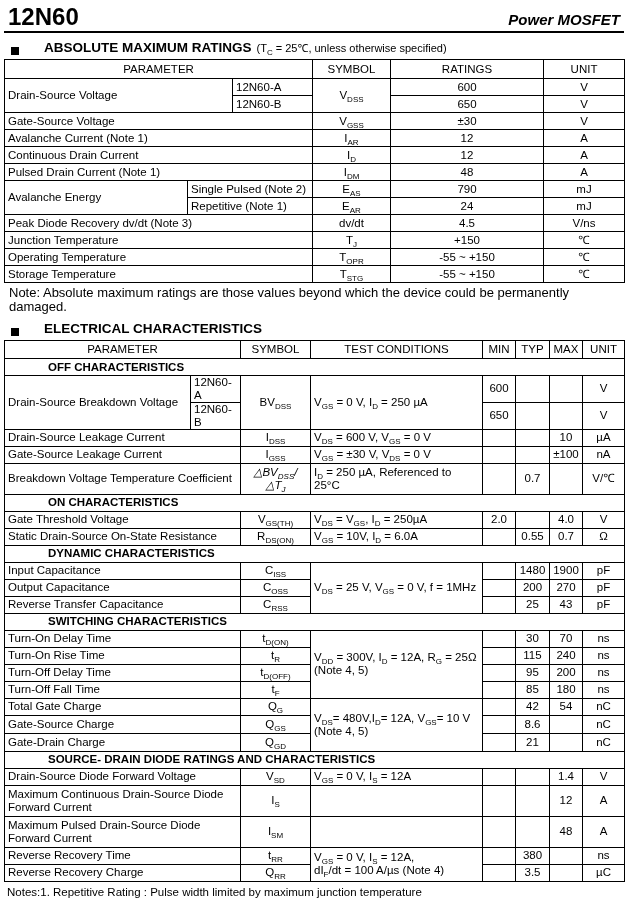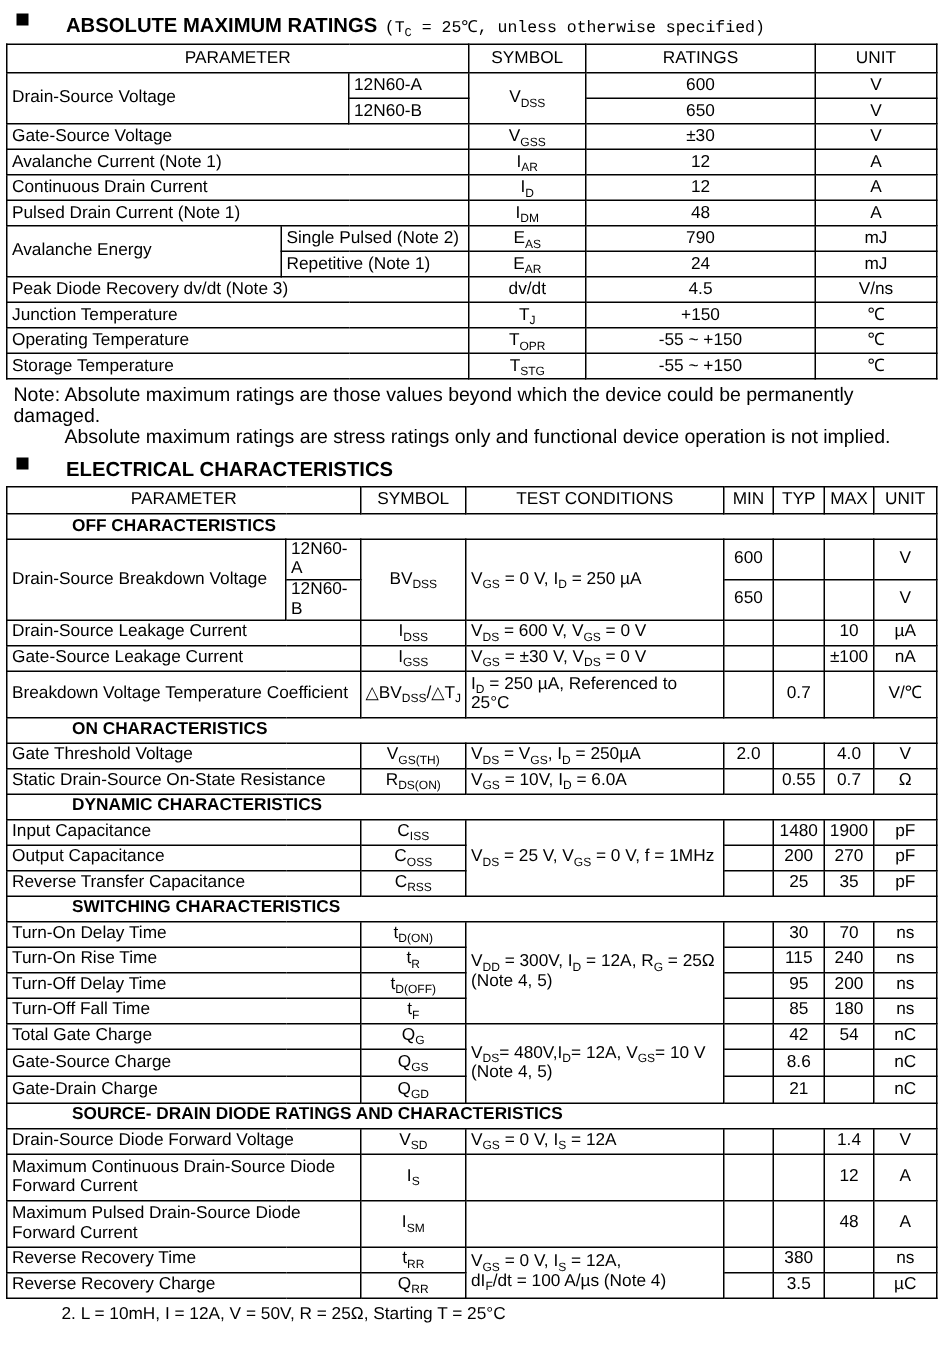--- a/index.html
+++ b/index.html
@@ -1,40 +1,44 @@
 <!DOCTYPE html>
 <html><head>
 <meta charset="utf-8">
 <style>
   html,body{margin:0;padding:0;background:#fff;}
   body{width:627px;height:902px;color:#000;font-family:"Liberation Sans",sans-serif;-webkit-font-smoothing:antialiased;}
   .page{padding:2px 3px 0 4px;}
   .doc-header{display:flex;justify-content:space-between;align-items:flex-end;padding:3px 4px 2px 4px;border-bottom:2px solid #000;}
   .part{font-size:24px;font-weight:bold;line-height:1;}
   .ptype{font-size:15px;font-weight:bold;font-style:italic;line-height:1;padding-bottom:2px;}
-  .sec-heading{display:flex;align-items:flex-start;margin:7px 0 4px 7px;}
+  .sec-heading{display:flex;align-items:flex-end;margin:7px 0 4px 7px;}
   .bullet{width:8px;height:8px;background:#000;margin-right:25px;flex:none;}
   .sec-title{font-weight:bold;font-size:13.5px;white-space:nowrap;}
-  .sec-note{font-size:11px;margin-left:5px;white-space:nowrap;font-family:Liberation Mono, monospace;}
+  .sec-note{font-size:11px;margin-left:5px;white-space:nowrap;}
   table{border-collapse:collapse;table-layout:fixed;width:620px;}
   td{border:1px solid #000;font-size:11.5px;padding:0 3px;height:16px;text-align:center;vertical-align:middle;line-height:1.12;overflow:hidden;}
   td.pl{text-align:left;}
   td.sec{font-weight:bold;text-align:left;font-size:11.5px;padding-left:43px;}
   td.h2{height:30px;}
   sub{font-size:8px;line-height:0;}
   .tnote{font-size:13px;margin:3px 0 0 5px;line-height:14px;}
   .tnote .ind{padding-left:34px;}
   .notes{font-size:11.5px;margin:3px 0 0 3px;line-height:15px;}
   .notes .ind{padding-left:34px;}
 </style>
 </head>
 <body>
 
 <div class="page">
 
+  <div class="doc-header">
+    <div class="part">12N60</div>
+    <div class="ptype">Power MOSFET</div>
+  </div>
 
   <div class="sec-heading">
     <span class="bullet"></span>
     <span class="sec-title">ABSOLUTE MAXIMUM RATINGS</span>
     <span class="sec-note">(T<sub>C</sub> = 25℃, unless otherwise specified)</span>
   </div>
 
   <table>
     <colgroup>
         <col style="width:183px">
@@ -122,21 +126,20 @@
       <td colspan="3" class="pl">Storage Temperature</td>
       <td>T<sub>STG</sub></td>
       <td>-55 ~ +150</td>
       <td>℃</td>
     </tr>
   </tbody>
     </table>
 
   <div class="tnote">
     <div>Note: Absolute maximum ratings are those values beyond which the device could be permanently damaged.</div>
-    <div class="ind">Absolute maximum ratings are stress ratings only and functional device operation is not implied.</div>
   </div>
 
   <div class="sec-heading">
     <span class="bullet"></span>
     <span class="sec-title">ELECTRICAL CHARACTERISTICS</span>
   </div>
 
   <table>
     <colgroup>
         <col style="width:186px">
@@ -191,21 +194,21 @@
       <td colspan="2" class="pl">Gate-Source Leakage Current</td>
       <td>I<sub>GSS</sub></td>
       <td class="pl">V<sub>GS</sub> = ±30 V, V<sub>DS</sub> = 0 V</td>
       <td></td>
       <td></td>
       <td>±100</td>
       <td>nA</td>
     </tr>
     <tr>
       <td colspan="2" class="pl h2">Breakdown Voltage Temperature Coefficient</td>
-      <td style="padding:0 1px;">△BV<sub>DSS</sub>/△T<sub>J</sub></td>
+      <td style="padding:0 11px;font-style:italic;">△BV<sub>DSS</sub>/△T<sub>J</sub></td>
       <td class="pl">I<sub>D</sub> = 250 µA, Referenced to 25°C</td>
       <td></td>
       <td>0.7</td>
       <td></td>
       <td>V/℃</td>
     </tr>
     <tr>
           <td colspan="8" class="sec">ON CHARACTERISTICS</td>
         </tr>
     <tr>
@@ -244,21 +247,21 @@
       <td></td>
       <td>200</td>
       <td>270</td>
       <td>pF</td>
     </tr>
     <tr>
       <td colspan="2" class="pl">Reverse Transfer Capacitance</td>
       <td>C<sub>RSS</sub></td>
       <td></td>
       <td>25</td>
-      <td>35</td>
+      <td>43</td>
       <td>pF</td>
     </tr>
     <tr>
           <td colspan="8" class="sec">SWITCHING CHARACTERISTICS</td>
         </tr>
     <tr>
       <td colspan="2" class="pl">Turn-On Delay Time</td>
       <td>t<sub>D(ON)</sub></td>
       <td rowspan="4" class="pl">
         <div>V<sub>DD</sub> = 300V, I<sub>D</sub> = 12A, R<sub>G</sub> = 25Ω</div>
@@ -368,17 +371,18 @@
       <td>Q<sub>RR</sub></td>
       <td></td>
       <td>3.5</td>
       <td></td>
       <td>µC</td>
     </tr>
   </tbody>
     </table>
 
   <div class="notes">
+    <div>Notes:1. Repetitive Rating : Pulse width limited by maximum junction temperature</div>
     <div class="ind">2. L = 10mH, I = 12A, V = 50V, R = 25Ω, Starting T = 25°C</div>
 
   </div>
 
 </div>
 
 </body></html>

